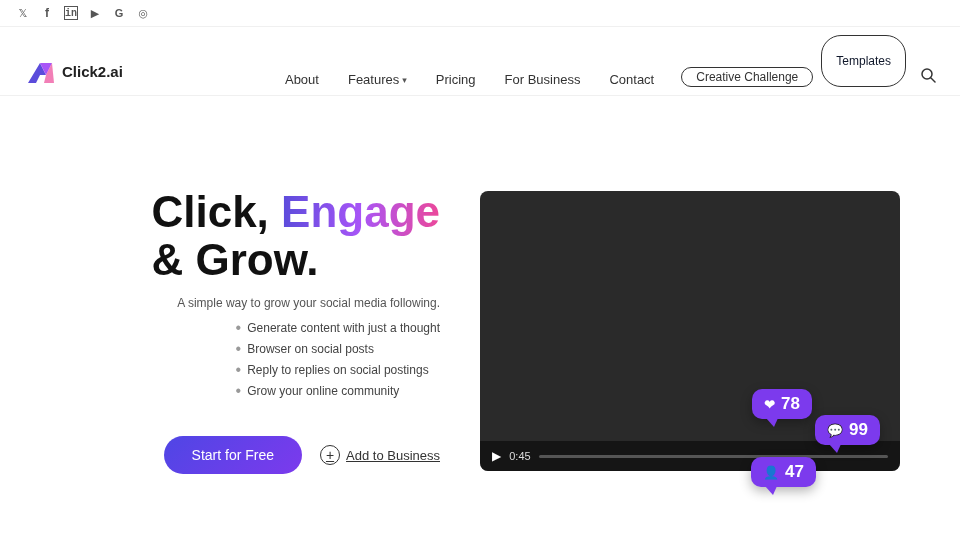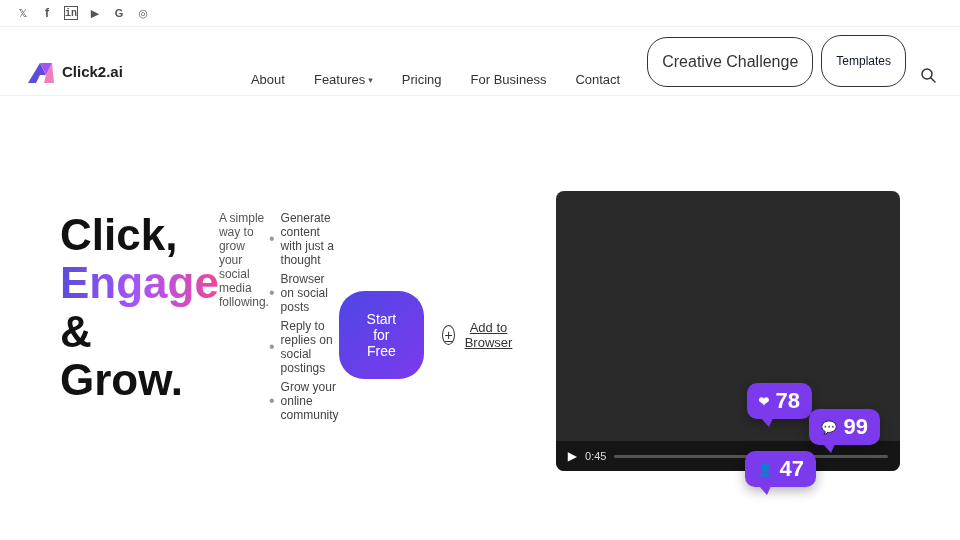--- a/index.html
+++ b/index.html
@@ -74,23 +74,23 @@
       align-items: center;
       gap: 3px;
     }
     .chevron {
       font-size: 9px;
       color: #555;
     }
     .nav-btn-creative {
       border: 1.5px solid #333;
       border-radius: 20px;
-      padding: 15px 14px;
+      padding: 2px 14px;
       background: transparent;
-      font-size: 16px;
+      font-size: 12px;
       cursor: pointer;
       color: #333;
       margin-right: 8px;
     }
     .nav-btn-templates {
       border: 1.5px solid #333;
       border-radius: 20px;
       padding: 18px 14px;
       background: transparent;
       font-size: 12px;
@@ -112,21 +112,22 @@
       align-items: center;
       padding: 30px 60px 20px 60px;
       gap: 40px;
       height: calc(540px - 80px);
     }
 
     
     .hero-left {
       flex: 0 0 380px;
       display: flex;
-      flex-direction: row;
+      flex-direction: column;
+      align-items: flex-end;
     }
     .hero-heading {
       font-size: 44px;
       font-weight: 700;
       line-height: 1.1;
       margin-bottom: 12px;
       color: #111;
     }
     .hero-heading .engage {
       background: linear-gradient(90deg, #5b4cdb 0%, #a855f7 50%, #ec4899 100%);
@@ -161,21 +162,21 @@
       display: flex;
       align-items: center;
       gap: 18px;
       margin-top: 8px;
     }
     .btn-start {
       background: linear-gradient(135deg, #4f46e5 0%, #7c3aed 100%);
       color: #fff;
       border: none;
       border-radius: 25px;
-      padding: 20px 28px;
+      padding: 11px 28px;
       font-size: 14px;
       font-weight: 500;
       cursor: pointer;
     }
     .btn-add-browser {
       display: flex;
       align-items: center;
       gap: 6px;
       background: none;
       border: none;
@@ -307,21 +308,21 @@
       bottom: -8px;
       left: 14px;
       border-left: 8px solid transparent;
       border-right: 4px solid transparent;
       border-top: 9px solid #7c3aed;
     }
     .badge-icon {
       font-size: 13px;
     }
     .badge-num {
-      font-size: 22px;
+      font-size: 17px;
       font-weight: 800;
     }
   </style>
 </head>
 <body>
 
 <div class="social-bar">
   <span class="social-icon">𝕏</span>
   <span class="social-icon" style="font-size:12px;font-weight:700;">f</span>
   <span class="social-icon" style="font-size:10px;font-weight:700;border:1.5px solid #555;border-radius:0;padding:1px 2px;font-family:Liberation Mono, monospace;">in</span>
@@ -372,21 +373,21 @@
     <ul class="hero-list">
       <li>Generate content with just a thought</li>
       <li>Browser on social posts</li>
       <li>Reply to replies on social postings</li>
       <li>Grow your online community</li>
     </ul>
     <div class="cta-row">
       <button class="btn-start">Start for Free</button>
       <button class="btn-add-browser">
         <span class="plus-circle">+</span>
-        <span>Add to Browser</span>
+        <span>Add to Business</span>
       </button>
     </div>
   </div>
 
   <div class="hero-right">
     <div class="video-container">
 
       <div class="video-controls">
         <span class="play-btn">▶</span>
         <span class="time-label">0:45</span>

